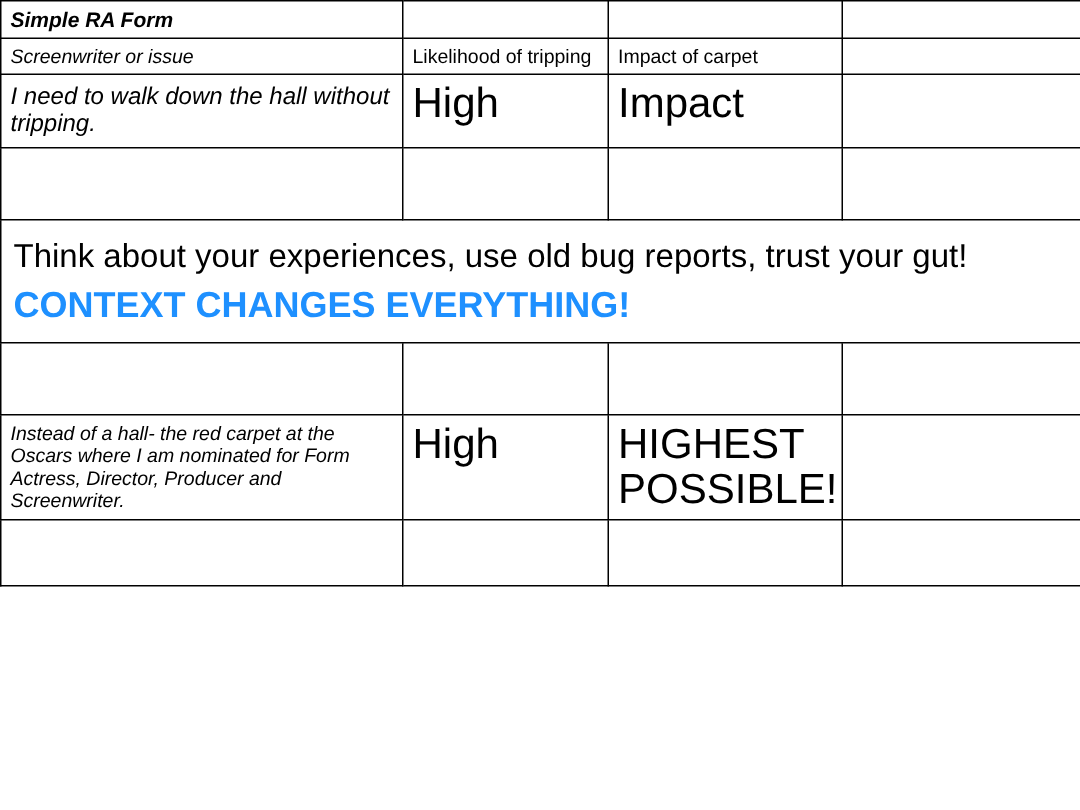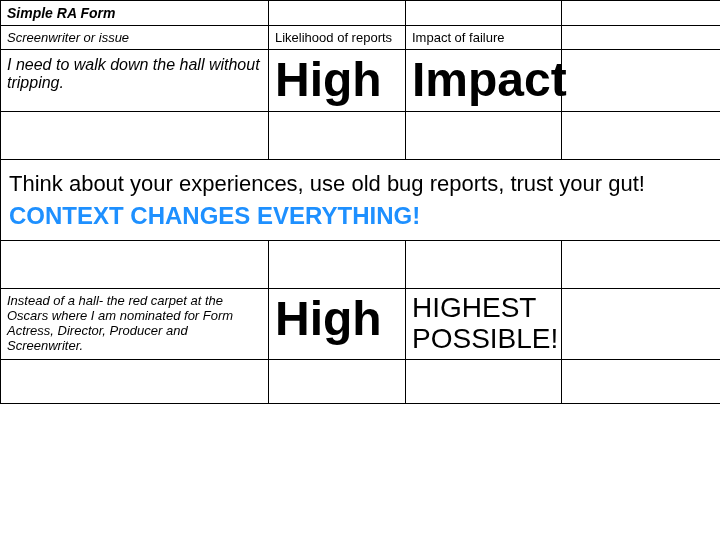--- a/index.html
+++ b/index.html
@@ -39,22 +39,22 @@
       padding: 6px;
     }
 
     .header-cell {
       font-size: 13px;
       font-weight: normal;
       vertical-align: top;
     }
 
     .large-text {
-      font-size: 48px;
-      font-weight: bold;
+      font-size: 28px;
+      font-weight: normal;
       line-height: 1.1;
     }
 
     .highlight-row td {
       padding: 0;
     }
 
     .highlight-content {
       padding: 10px 8px;
     }
@@ -102,22 +102,22 @@
   <tbody>
       <tr>
     <td class="title-cell col1">Simple RA Form</td>
     <td class="col2"></td>
     <td class="col3"></td>
     <td class="col4"></td>
   </tr>
 
   <tr>
     <td class="header-cell col1">Screenwriter or issue</td>
-    <td class="header-cell col2">Likelihood of reports</td>
-    <td class="header-cell col3">Impact of failure</td>
+    <td class="header-cell col2">Likelihood of tripping</td>
+    <td class="header-cell col3">Impact of carpet</td>
     <td class="header-cell col4"></td>
   </tr>
 
   <tr>
     <td class="col1" style="font-size:16px; vertical-align:top; padding:6px;">I need to walk down the hall without tripping.</td>
     <td class="col2 large-text">High</td>
     <td class="col3 large-text">Impact</td>
     <td class="col4"></td>
   </tr>
 

